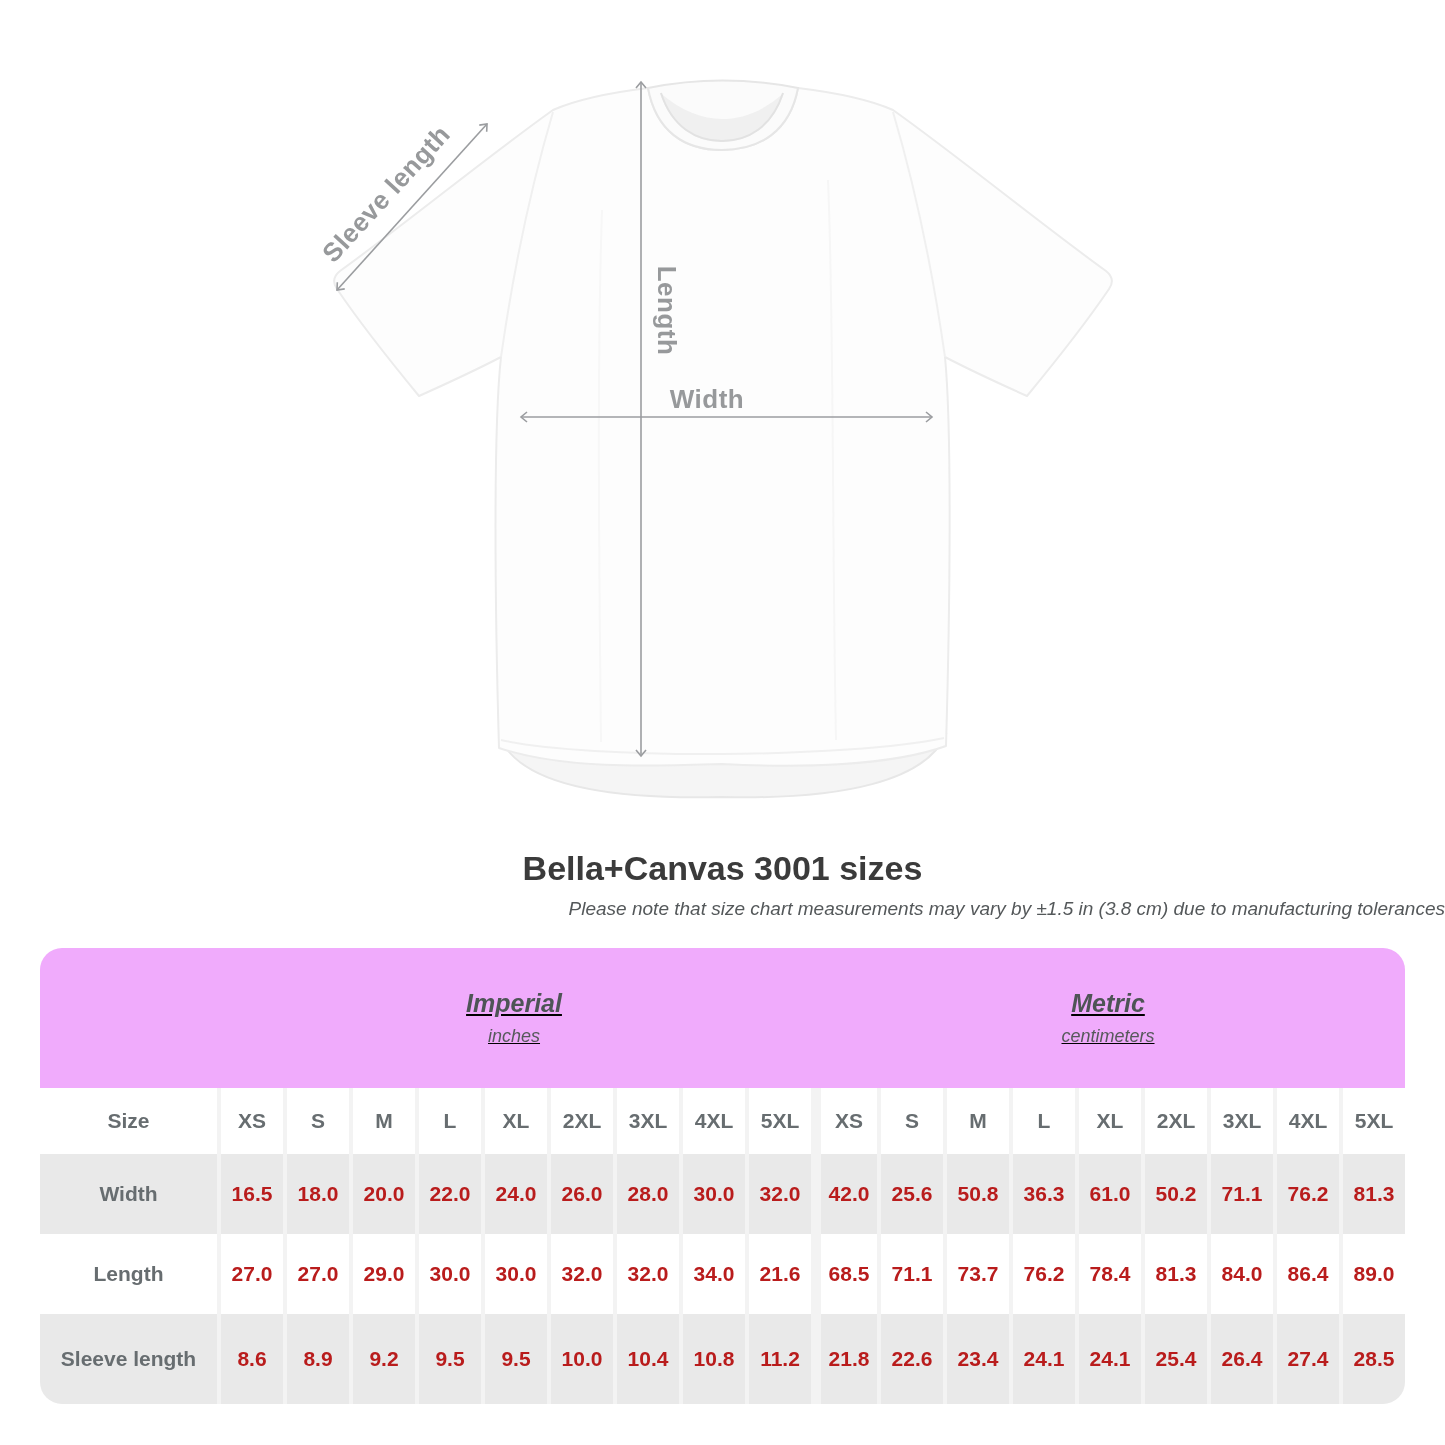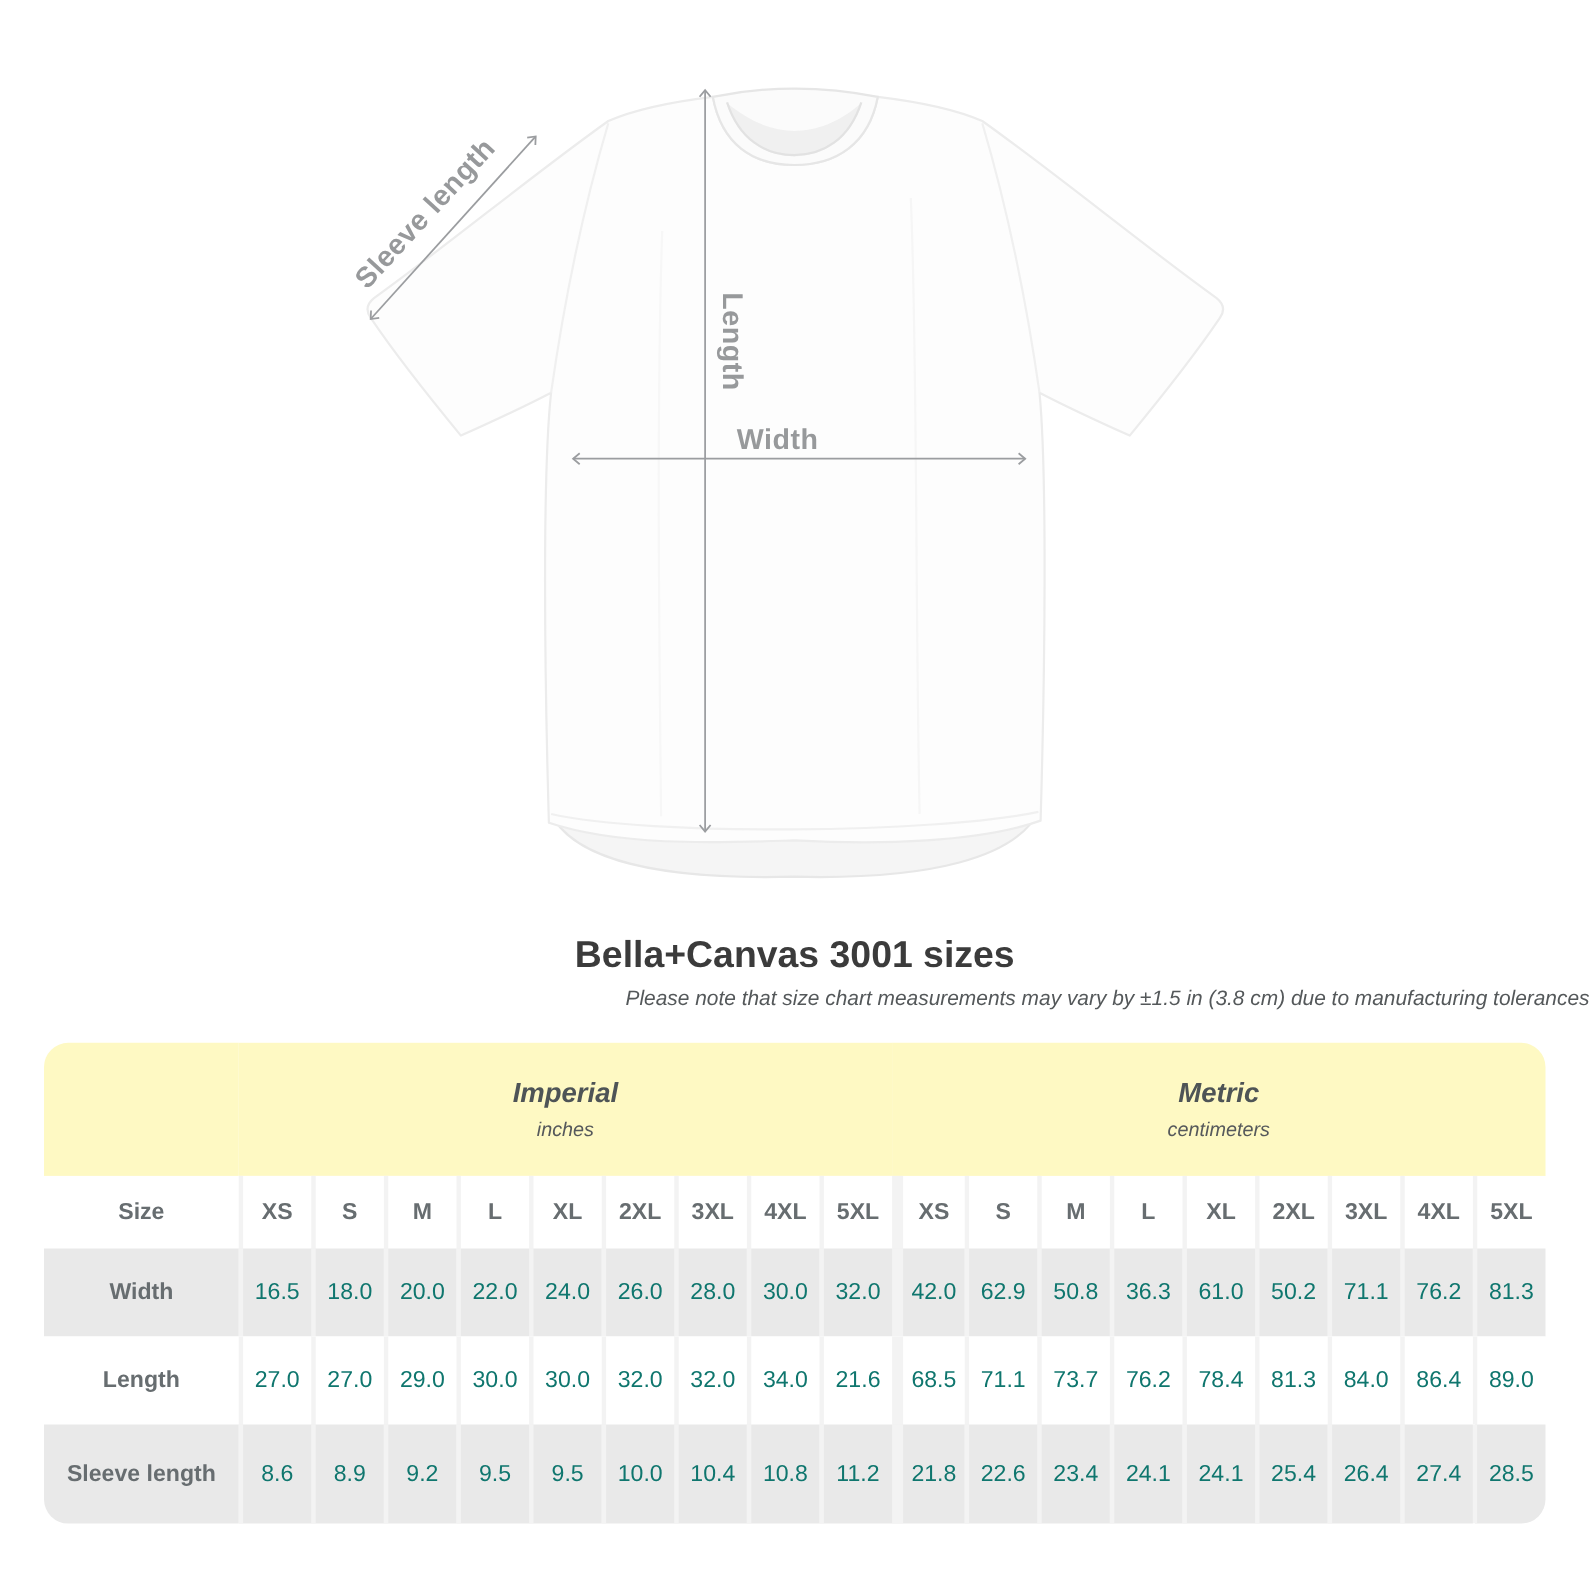--- a/index.html
+++ b/index.html
@@ -37,32 +37,32 @@
   table.sizes{
     width:1365px;margin:0 40px;border-collapse:separate;border-spacing:0;
     table-layout:fixed;
   }
   table.sizes th,table.sizes td{
     text-align:center;vertical-align:middle;padding:0;
     font-size:21px;
   }
   col.c-label{width:177px;}
   
-  .band{background:#fef9c3;height:121px;}
+  .band{background:#f0abfc;height:140px;text-decoration:underline;}
   .band.corner-tl{border-top-left-radius:22px;}
   .band.corner-tr{border-top-right-radius:22px;}
   .group-title{font-weight:bold;font-style:italic;font-size:25px;color:#4e5456;}
   .group-unit{font-style:italic;font-size:18px;color:#56595b;margin-top:8px;}
   
   tr.size-row th{background:#ffffff;height:66px;color:#676d70;font-weight:bold;}
   
   tr.data-row{height:80px;}
   tr.data-row.last{height:90px;}
   tr.data-row th.rowlabel{font-weight:bold;color:#676d70;}
-  tr.data-row td.val{color:#0f766e;font-weight:normal;}
+  tr.data-row td.val{color:#b91c1c;font-weight:bold;}
   tr.shade th,tr.shade td{background:#e9e9e9;}
   tr.plain th,tr.plain td{background:#ffffff;}
   
   tr.size-row th + th,
   tr.data-row th + td,
   tr.data-row td + td{border-left:4px solid #f3f3f3;}
   th.gap,td.gap{border-left-width:10px !important;}
   
   .corner-bl{border-bottom-left-radius:22px;}
   .corner-br{border-bottom-right-radius:22px;}
@@ -176,21 +176,21 @@
           <td class="val">16.5</td>
           <td class="val">18.0</td>
           <td class="val">20.0</td>
           <td class="val">22.0</td>
           <td class="val">24.0</td>
           <td class="val">26.0</td>
           <td class="val">28.0</td>
           <td class="val">30.0</td>
           <td class="val">32.0</td>
           <td class="val gap">42.0</td>
-          <td class="val">62.9</td>
+          <td class="val">25.6</td>
           <td class="val">50.8</td>
           <td class="val">36.3</td>
           <td class="val">61.0</td>
           <td class="val">50.2</td>
           <td class="val">71.1</td>
           <td class="val">76.2</td>
           <td class="val">81.3</td>
         </tr>
         <tr class="data-row plain">
           <th class="rowlabel">Length</th>

